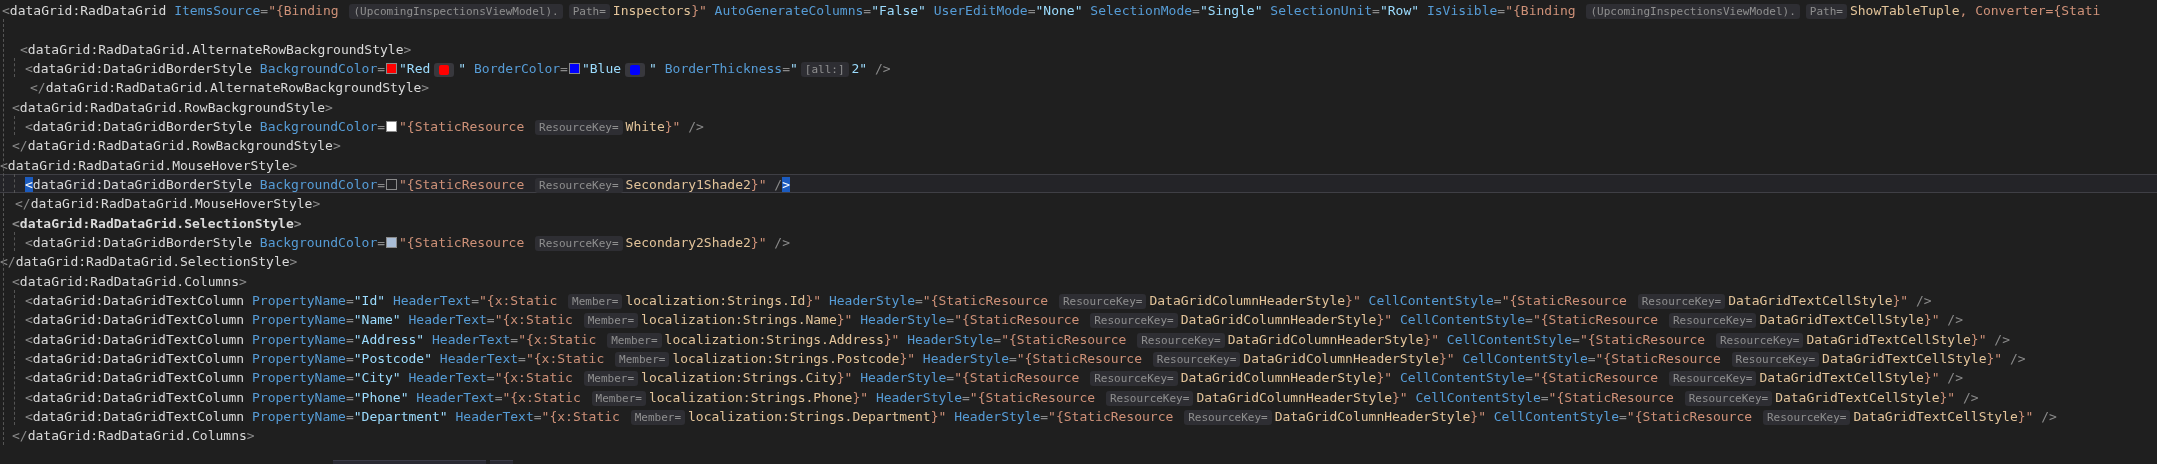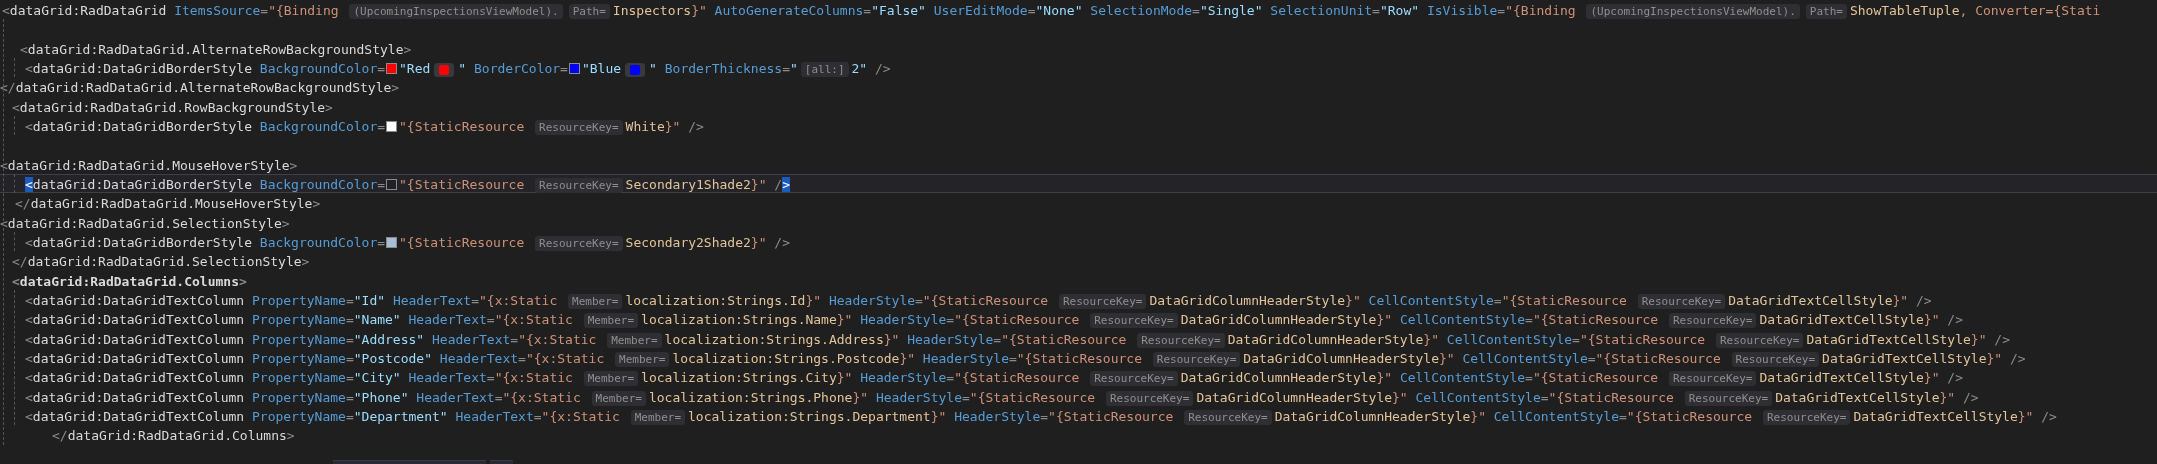--- a/index.html
+++ b/index.html
@@ -63,38 +63,39 @@
   }
 </style>
 </head>
 <body>
 
 <div id="editor">
     <div class="line" style="top: 0px; padding-left: 2px;"><span class="p">&lt;</span><span class="t">dataGrid:RadDataGrid </span><span class="a">ItemsSource</span><span class="p">=</span><span class="e">"{Binding </span><span class="h">(UpcomingInspectionsViewModel).</span><span class="h">Path=</span><span class="n">Inspectors</span><span class="e">}" </span><span class="a">AutoGenerateColumns</span><span class="p">=</span><span class="v">"False" </span><span class="a">UserEditMode</span><span class="p">=</span><span class="v">"None" </span><span class="a">SelectionMode</span><span class="p">=</span><span class="v">"Single" </span><span class="a">SelectionUnit</span><span class="p">=</span><span class="v">"Row" </span><span class="a">IsVisible</span><span class="p">=</span><span class="e">"{Binding </span><span class="h">(UpcomingInspectionsViewModel).</span><span class="h">Path=</span><span class="n">ShowTableTuple</span><span class="e">, Converter={Stati</span></div>
     <div class="line" style="top: 19.333px; padding-left: 2px;"></div>
     <div class="line" style="top: 38.666px; padding-left: 20px;"><span class="p">&lt;</span><span class="t">dataGrid:RadDataGrid.AlternateRowBackgroundStyle</span><span class="p">&gt;</span></div>
     <div class="line" style="top: 57.999px; padding-left: 25px;"><span class="p">&lt;</span><span class="t">dataGrid:DataGridBorderStyle </span><span class="a">BackgroundColor</span><span class="p">=</span><span class="chip" style="background: rgb(255, 0, 0);"></span><span class="v">"Red</span><span class="pill"><span class="pill-chip" style="background: rgb(255, 0, 0);"></span></span><span class="v">" </span><span class="a">BorderColor</span><span class="p">=</span><span class="chip" style="background: rgb(0, 0, 255);"></span><span class="v">"Blue</span><span class="pill"><span class="pill-chip" style="background: rgb(0, 0, 255);"></span></span><span class="v">" </span><span class="a">BorderThickness</span><span class="p">=</span><span class="v">"</span><span class="h">[all:]</span><span class="v">2"</span><span class="p"> /&gt;</span></div>
-    <div class="line" style="top: 77.332px; padding-left: 0;"><span class="p">&lt;/</span><span class="t">dataGrid:RadDataGrid.AlternateRowBackgroundStyle</span><span class="p">&gt;</span></div>
+    <div class="line" style="top: 77.332px; padding-left: 30px;"><span class="p">&lt;/</span><span class="t">dataGrid:RadDataGrid.AlternateRowBackgroundStyle</span><span class="p">&gt;</span></div>
     <div class="line" style="top: 96.665px; padding-left: 12px;"><span class="p">&lt;</span><span class="t">dataGrid:RadDataGrid.RowBackgroundStyle</span><span class="p">&gt;</span></div>
     <div class="line" style="top: 115.998px; padding-left: 25px;"><span class="p">&lt;</span><span class="t">dataGrid:DataGridBorderStyle </span><span class="a">BackgroundColor</span><span class="p">=</span><span class="chip" style="background: rgb(255, 255, 255);"></span><span class="e">"{StaticResource </span><span class="h">ResourceKey=</span><span class="n">White</span><span class="e">}"</span><span class="p"> /&gt;</span></div>
+    <div class="line" style="top: 135.331px; padding-left: 12px;"><span class="p">&lt;/</span><span class="t">dataGrid:RadDataGrid.RowBackgroundStyle</span><span class="p">&gt;</span></div>
     <div class="line" style="top: 154.664px; padding-left: 0;"><span class="p">&lt;</span><span class="t">dataGrid:RadDataGrid.MouseHoverStyle</span><span class="p">&gt;</span></div>
     <div class="line current" style="top: 173.997px; padding-left: 25px;"><span class="m">&lt;</span><span class="t">dataGrid:DataGridBorderStyle </span><span class="a">BackgroundColor</span><span class="p">=</span><span class="chip" style="background: rgb(34, 34, 37);"></span><span class="e">"{StaticResource </span><span class="h">ResourceKey=</span><span class="n">Secondary1Shade2</span><span class="e">}"</span><span class="p"> /</span><span class="m">&gt;</span></div>
     <div class="line" style="top: 193.33px; padding-left: 15px;"><span class="p">&lt;/</span><span class="t">dataGrid:RadDataGrid.MouseHoverStyle</span><span class="p">&gt;</span></div>
-    <div class="line" style="top: 212.663px; "><span class="p">&lt;</span><span class="t">dataGrid:RadDataGrid.SelectionStyle</span><span class="p">&gt;</span></div>
+    <div class="line" style="top: 212.663px; padding-left: 12px; font-weight: bold;"><span class="p">&lt;</span><span class="t">dataGrid:RadDataGrid.SelectionStyle</span><span class="p">&gt;</span></div>
     <div class="line" style="top: 231.996px; padding-left: 25px;"><span class="p">&lt;</span><span class="t">dataGrid:DataGridBorderStyle </span><span class="a">BackgroundColor</span><span class="p">=</span><span class="chip" style="background: rgb(169, 189, 214);"></span><span class="e">"{StaticResource </span><span class="h">ResourceKey=</span><span class="n">Secondary2Shade2</span><span class="e">}"</span><span class="p"> /&gt;</span></div>
-    <div class="line" style="top: 251.329px; padding-left: 12px;"><span class="p">&lt;/</span><span class="t">dataGrid:RadDataGrid.SelectionStyle</span><span class="p">&gt;</span></div>
-    <div class="line" style="top: 270.662px; padding-left: 12px; font-weight: bold;"><span class="p">&lt;</span><span class="t">dataGrid:RadDataGrid.Columns</span><span class="p">&gt;</span></div>
+    <div class="line" style="top: 251.329px; "><span class="p">&lt;/</span><span class="t">dataGrid:RadDataGrid.SelectionStyle</span><span class="p">&gt;</span></div>
+    <div class="line" style="top: 270.662px; padding-left: 12px;"><span class="p">&lt;</span><span class="t">dataGrid:RadDataGrid.Columns</span><span class="p">&gt;</span></div>
     <div class="line" style="top: 289.995px; padding-left: 25px;"><span class="p">&lt;</span><span class="t">dataGrid:DataGridTextColumn </span><span class="a">PropertyName</span><span class="p">=</span><span class="v">"Id" </span><span class="a">HeaderText</span><span class="p">=</span><span class="e">"{x:Static </span><span class="h">Member=</span><span class="n">localization:Strings.Id</span><span class="e">}" </span><span class="a">HeaderStyle</span><span class="p">=</span><span class="e">"{StaticResource </span><span class="h">ResourceKey=</span><span class="n">DataGridColumnHeaderStyle</span><span class="e">}" </span><span class="a">CellContentStyle</span><span class="p">=</span><span class="e">"{StaticResource </span><span class="h">ResourceKey=</span><span class="n">DataGridTextCellStyle</span><span class="e">}"</span><span class="p"> /&gt;</span></div>
     <div class="line" style="top: 309.328px; padding-left: 25px;"><span class="p">&lt;</span><span class="t">dataGrid:DataGridTextColumn </span><span class="a">PropertyName</span><span class="p">=</span><span class="v">"Name" </span><span class="a">HeaderText</span><span class="p">=</span><span class="e">"{x:Static </span><span class="h">Member=</span><span class="n">localization:Strings.Name</span><span class="e">}" </span><span class="a">HeaderStyle</span><span class="p">=</span><span class="e">"{StaticResource </span><span class="h">ResourceKey=</span><span class="n">DataGridColumnHeaderStyle</span><span class="e">}" </span><span class="a">CellContentStyle</span><span class="p">=</span><span class="e">"{StaticResource </span><span class="h">ResourceKey=</span><span class="n">DataGridTextCellStyle</span><span class="e">}"</span><span class="p"> /&gt;</span></div>
     <div class="line" style="top: 328.661px; padding-left: 25px;"><span class="p">&lt;</span><span class="t">dataGrid:DataGridTextColumn </span><span class="a">PropertyName</span><span class="p">=</span><span class="v">"Address" </span><span class="a">HeaderText</span><span class="p">=</span><span class="e">"{x:Static </span><span class="h">Member=</span><span class="n">localization:Strings.Address</span><span class="e">}" </span><span class="a">HeaderStyle</span><span class="p">=</span><span class="e">"{StaticResource </span><span class="h">ResourceKey=</span><span class="n">DataGridColumnHeaderStyle</span><span class="e">}" </span><span class="a">CellContentStyle</span><span class="p">=</span><span class="e">"{StaticResource </span><span class="h">ResourceKey=</span><span class="n">DataGridTextCellStyle</span><span class="e">}"</span><span class="p"> /&gt;</span></div>
     <div class="line" style="top: 347.994px; padding-left: 25px;"><span class="p">&lt;</span><span class="t">dataGrid:DataGridTextColumn </span><span class="a">PropertyName</span><span class="p">=</span><span class="v">"Postcode" </span><span class="a">HeaderText</span><span class="p">=</span><span class="e">"{x:Static </span><span class="h">Member=</span><span class="n">localization:Strings.Postcode</span><span class="e">}" </span><span class="a">HeaderStyle</span><span class="p">=</span><span class="e">"{StaticResource </span><span class="h">ResourceKey=</span><span class="n">DataGridColumnHeaderStyle</span><span class="e">}" </span><span class="a">CellContentStyle</span><span class="p">=</span><span class="e">"{StaticResource </span><span class="h">ResourceKey=</span><span class="n">DataGridTextCellStyle</span><span class="e">}"</span><span class="p"> /&gt;</span></div>
     <div class="line" style="top: 367.327px; padding-left: 25px;"><span class="p">&lt;</span><span class="t">dataGrid:DataGridTextColumn </span><span class="a">PropertyName</span><span class="p">=</span><span class="v">"City" </span><span class="a">HeaderText</span><span class="p">=</span><span class="e">"{x:Static </span><span class="h">Member=</span><span class="n">localization:Strings.City</span><span class="e">}" </span><span class="a">HeaderStyle</span><span class="p">=</span><span class="e">"{StaticResource </span><span class="h">ResourceKey=</span><span class="n">DataGridColumnHeaderStyle</span><span class="e">}" </span><span class="a">CellContentStyle</span><span class="p">=</span><span class="e">"{StaticResource </span><span class="h">ResourceKey=</span><span class="n">DataGridTextCellStyle</span><span class="e">}"</span><span class="p"> /&gt;</span></div>
     <div class="line" style="top: 386.66px; padding-left: 25px;"><span class="p">&lt;</span><span class="t">dataGrid:DataGridTextColumn </span><span class="a">PropertyName</span><span class="p">=</span><span class="v">"Phone" </span><span class="a">HeaderText</span><span class="p">=</span><span class="e">"{x:Static </span><span class="h">Member=</span><span class="n">localization:Strings.Phone</span><span class="e">}" </span><span class="a">HeaderStyle</span><span class="p">=</span><span class="e">"{StaticResource </span><span class="h">ResourceKey=</span><span class="n">DataGridColumnHeaderStyle</span><span class="e">}" </span><span class="a">CellContentStyle</span><span class="p">=</span><span class="e">"{StaticResource </span><span class="h">ResourceKey=</span><span class="n">DataGridTextCellStyle</span><span class="e">}"</span><span class="p"> /&gt;</span></div>
     <div class="line" style="top: 405.993px; padding-left: 25px;"><span class="p">&lt;</span><span class="t">dataGrid:DataGridTextColumn </span><span class="a">PropertyName</span><span class="p">=</span><span class="v">"Department" </span><span class="a">HeaderText</span><span class="p">=</span><span class="e">"{x:Static </span><span class="h">Member=</span><span class="n">localization:Strings.Department</span><span class="e">}" </span><span class="a">HeaderStyle</span><span class="p">=</span><span class="e">"{StaticResource </span><span class="h">ResourceKey=</span><span class="n">DataGridColumnHeaderStyle</span><span class="e">}" </span><span class="a">CellContentStyle</span><span class="p">=</span><span class="e">"{StaticResource </span><span class="h">ResourceKey=</span><span class="n">DataGridTextCellStyle</span><span class="e">}"</span><span class="p"> /&gt;</span></div>
-    <div class="line" style="top: 425.326px; padding-left: 12px; margin-left: 40px;"><span class="p">&lt;/</span><span class="t">dataGrid:RadDataGrid.Columns</span><span class="p">&gt;</span></div>
+    <div class="line" style="top: 425.326px; padding-left: 12px;"><span class="p">&lt;/</span><span class="t">dataGrid:RadDataGrid.Columns</span><span class="p">&gt;</span></div>
   </div>
 
 <div class="guide" style="left:3px;top:19px;height:426px"></div>
 <div class="guide" style="left:14px;top:58px;height:19px"></div>
 <div class="guide" style="left:14px;top:116px;height:19px"></div>
 <div class="guide" style="left:14px;top:174px;height:19px"></div>
 <div class="guide" style="left:14px;top:232px;height:19px"></div>
 <div class="guide" style="left:14px;top:290px;height:135px"></div>
 
 <div class="fragment" style="left:333px;top:460px;width:153px;height:4px"></div>

